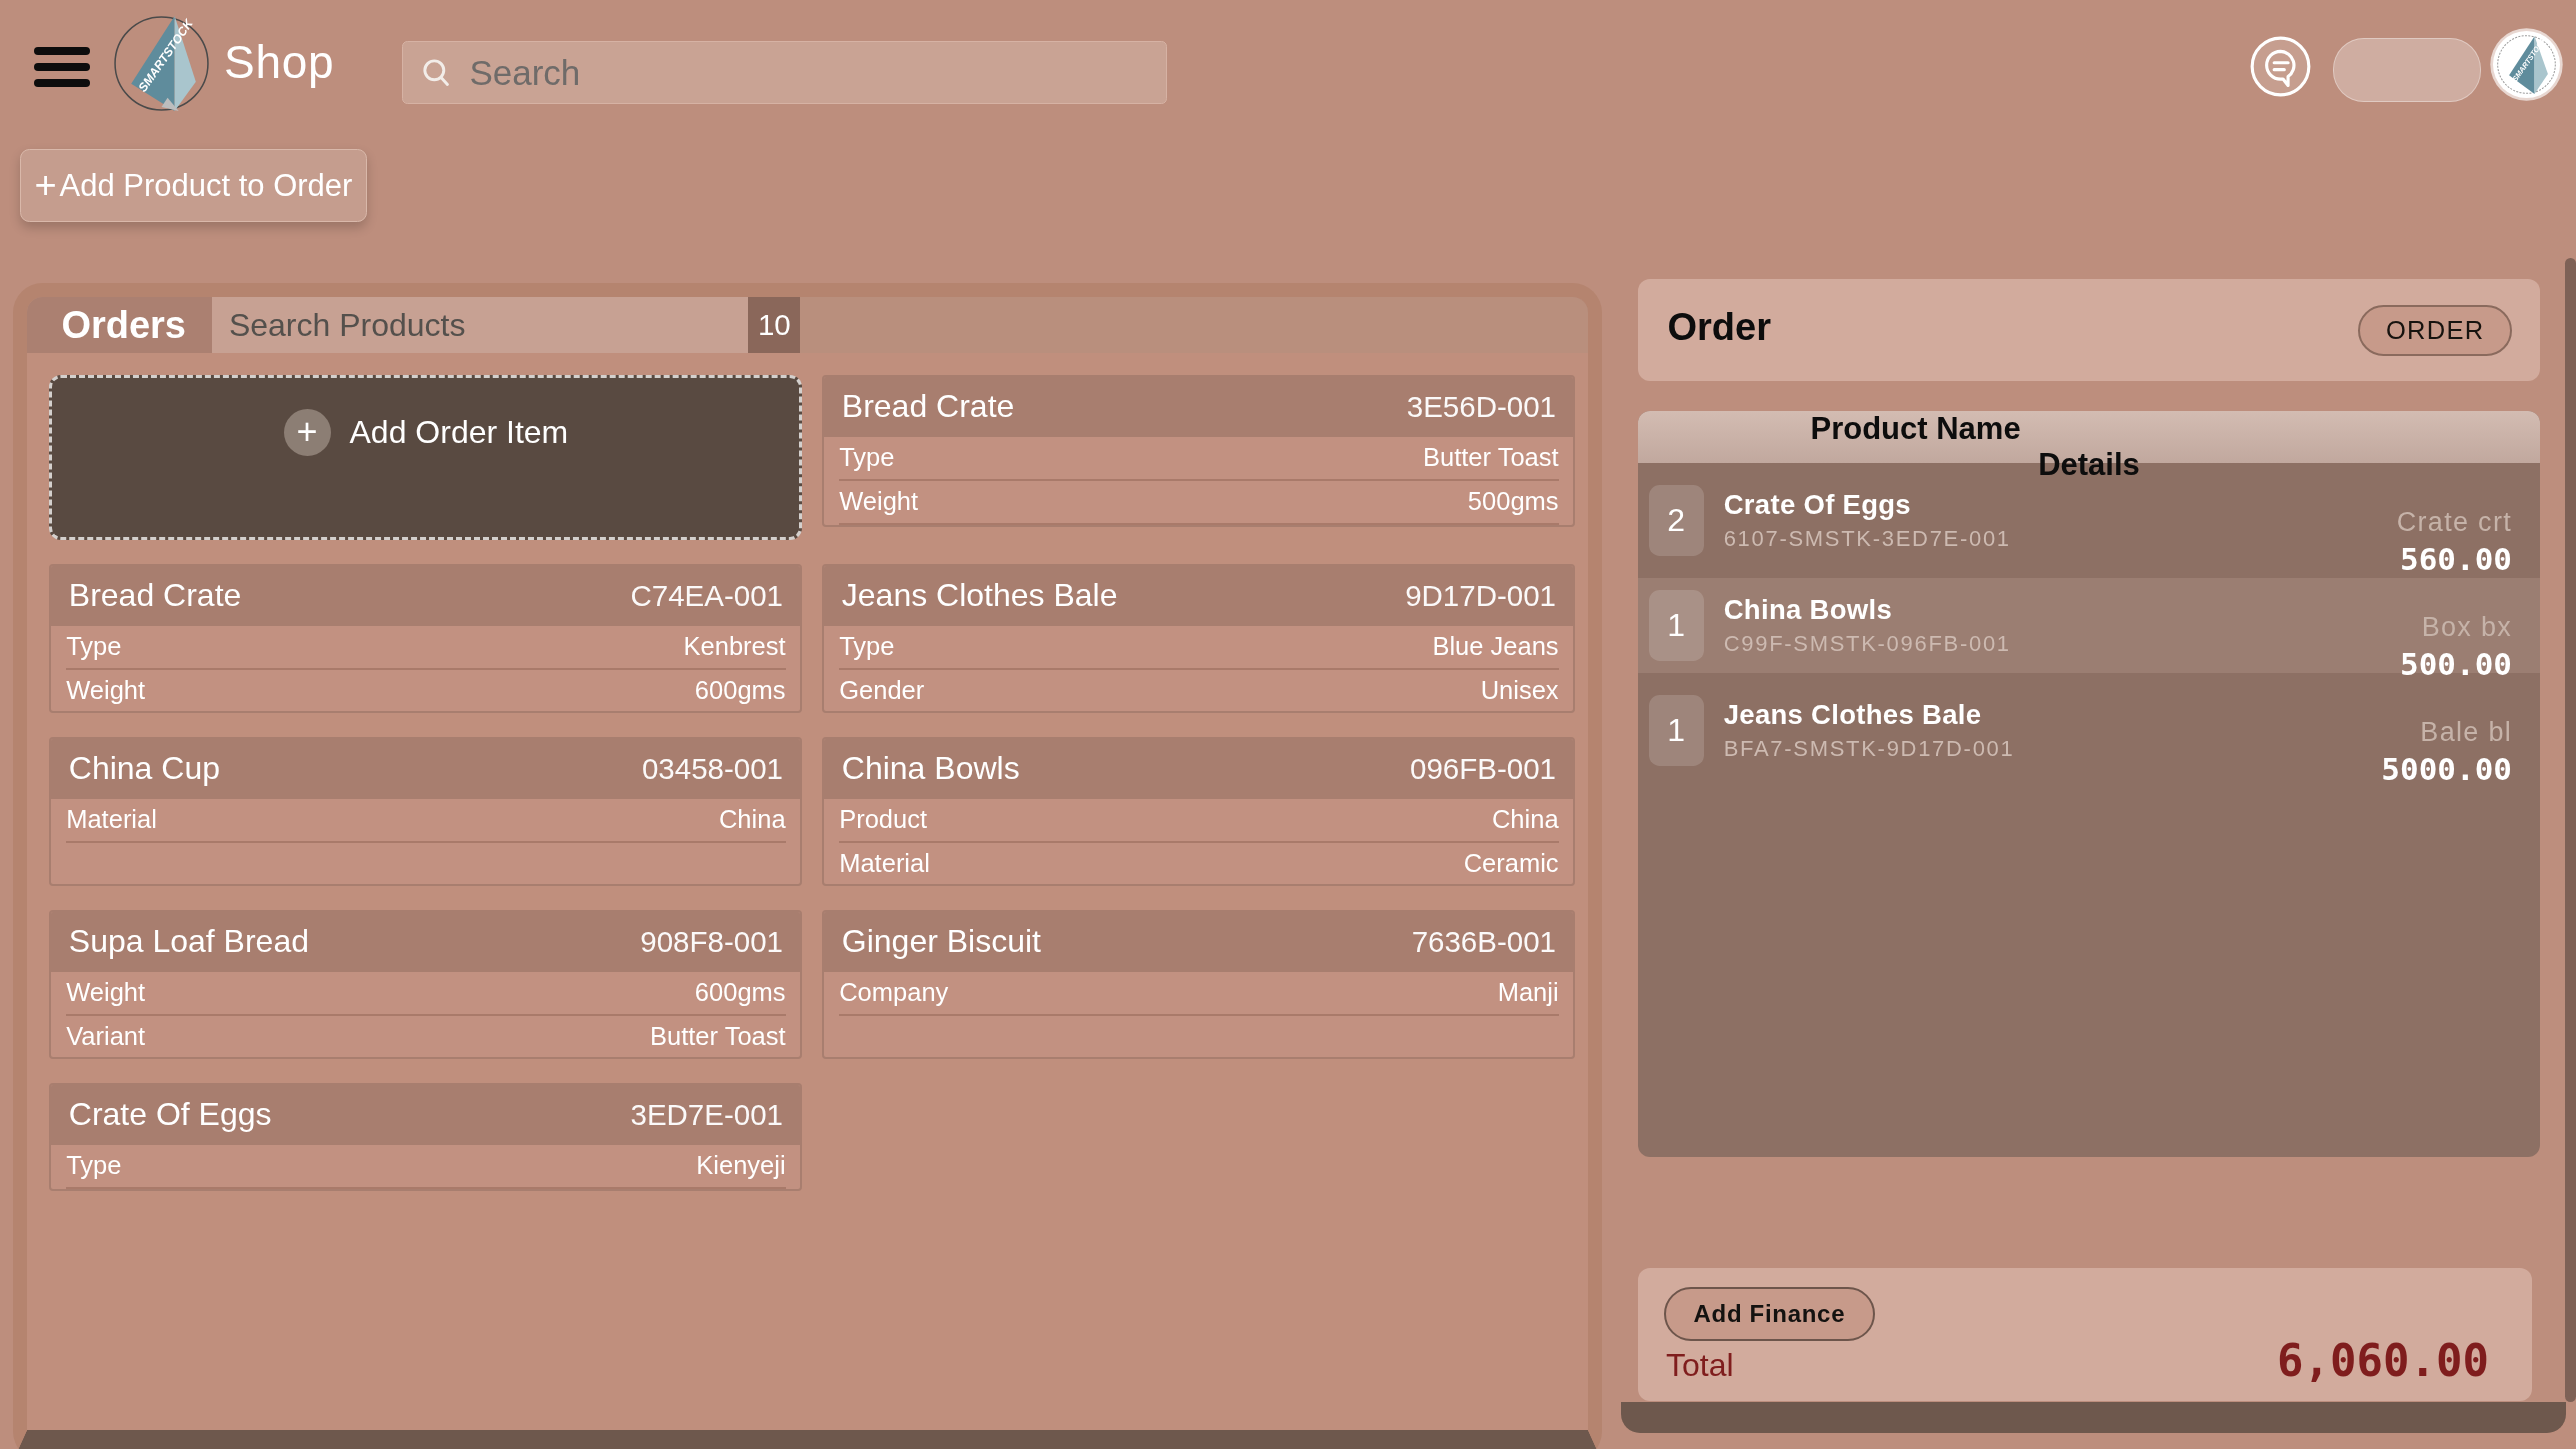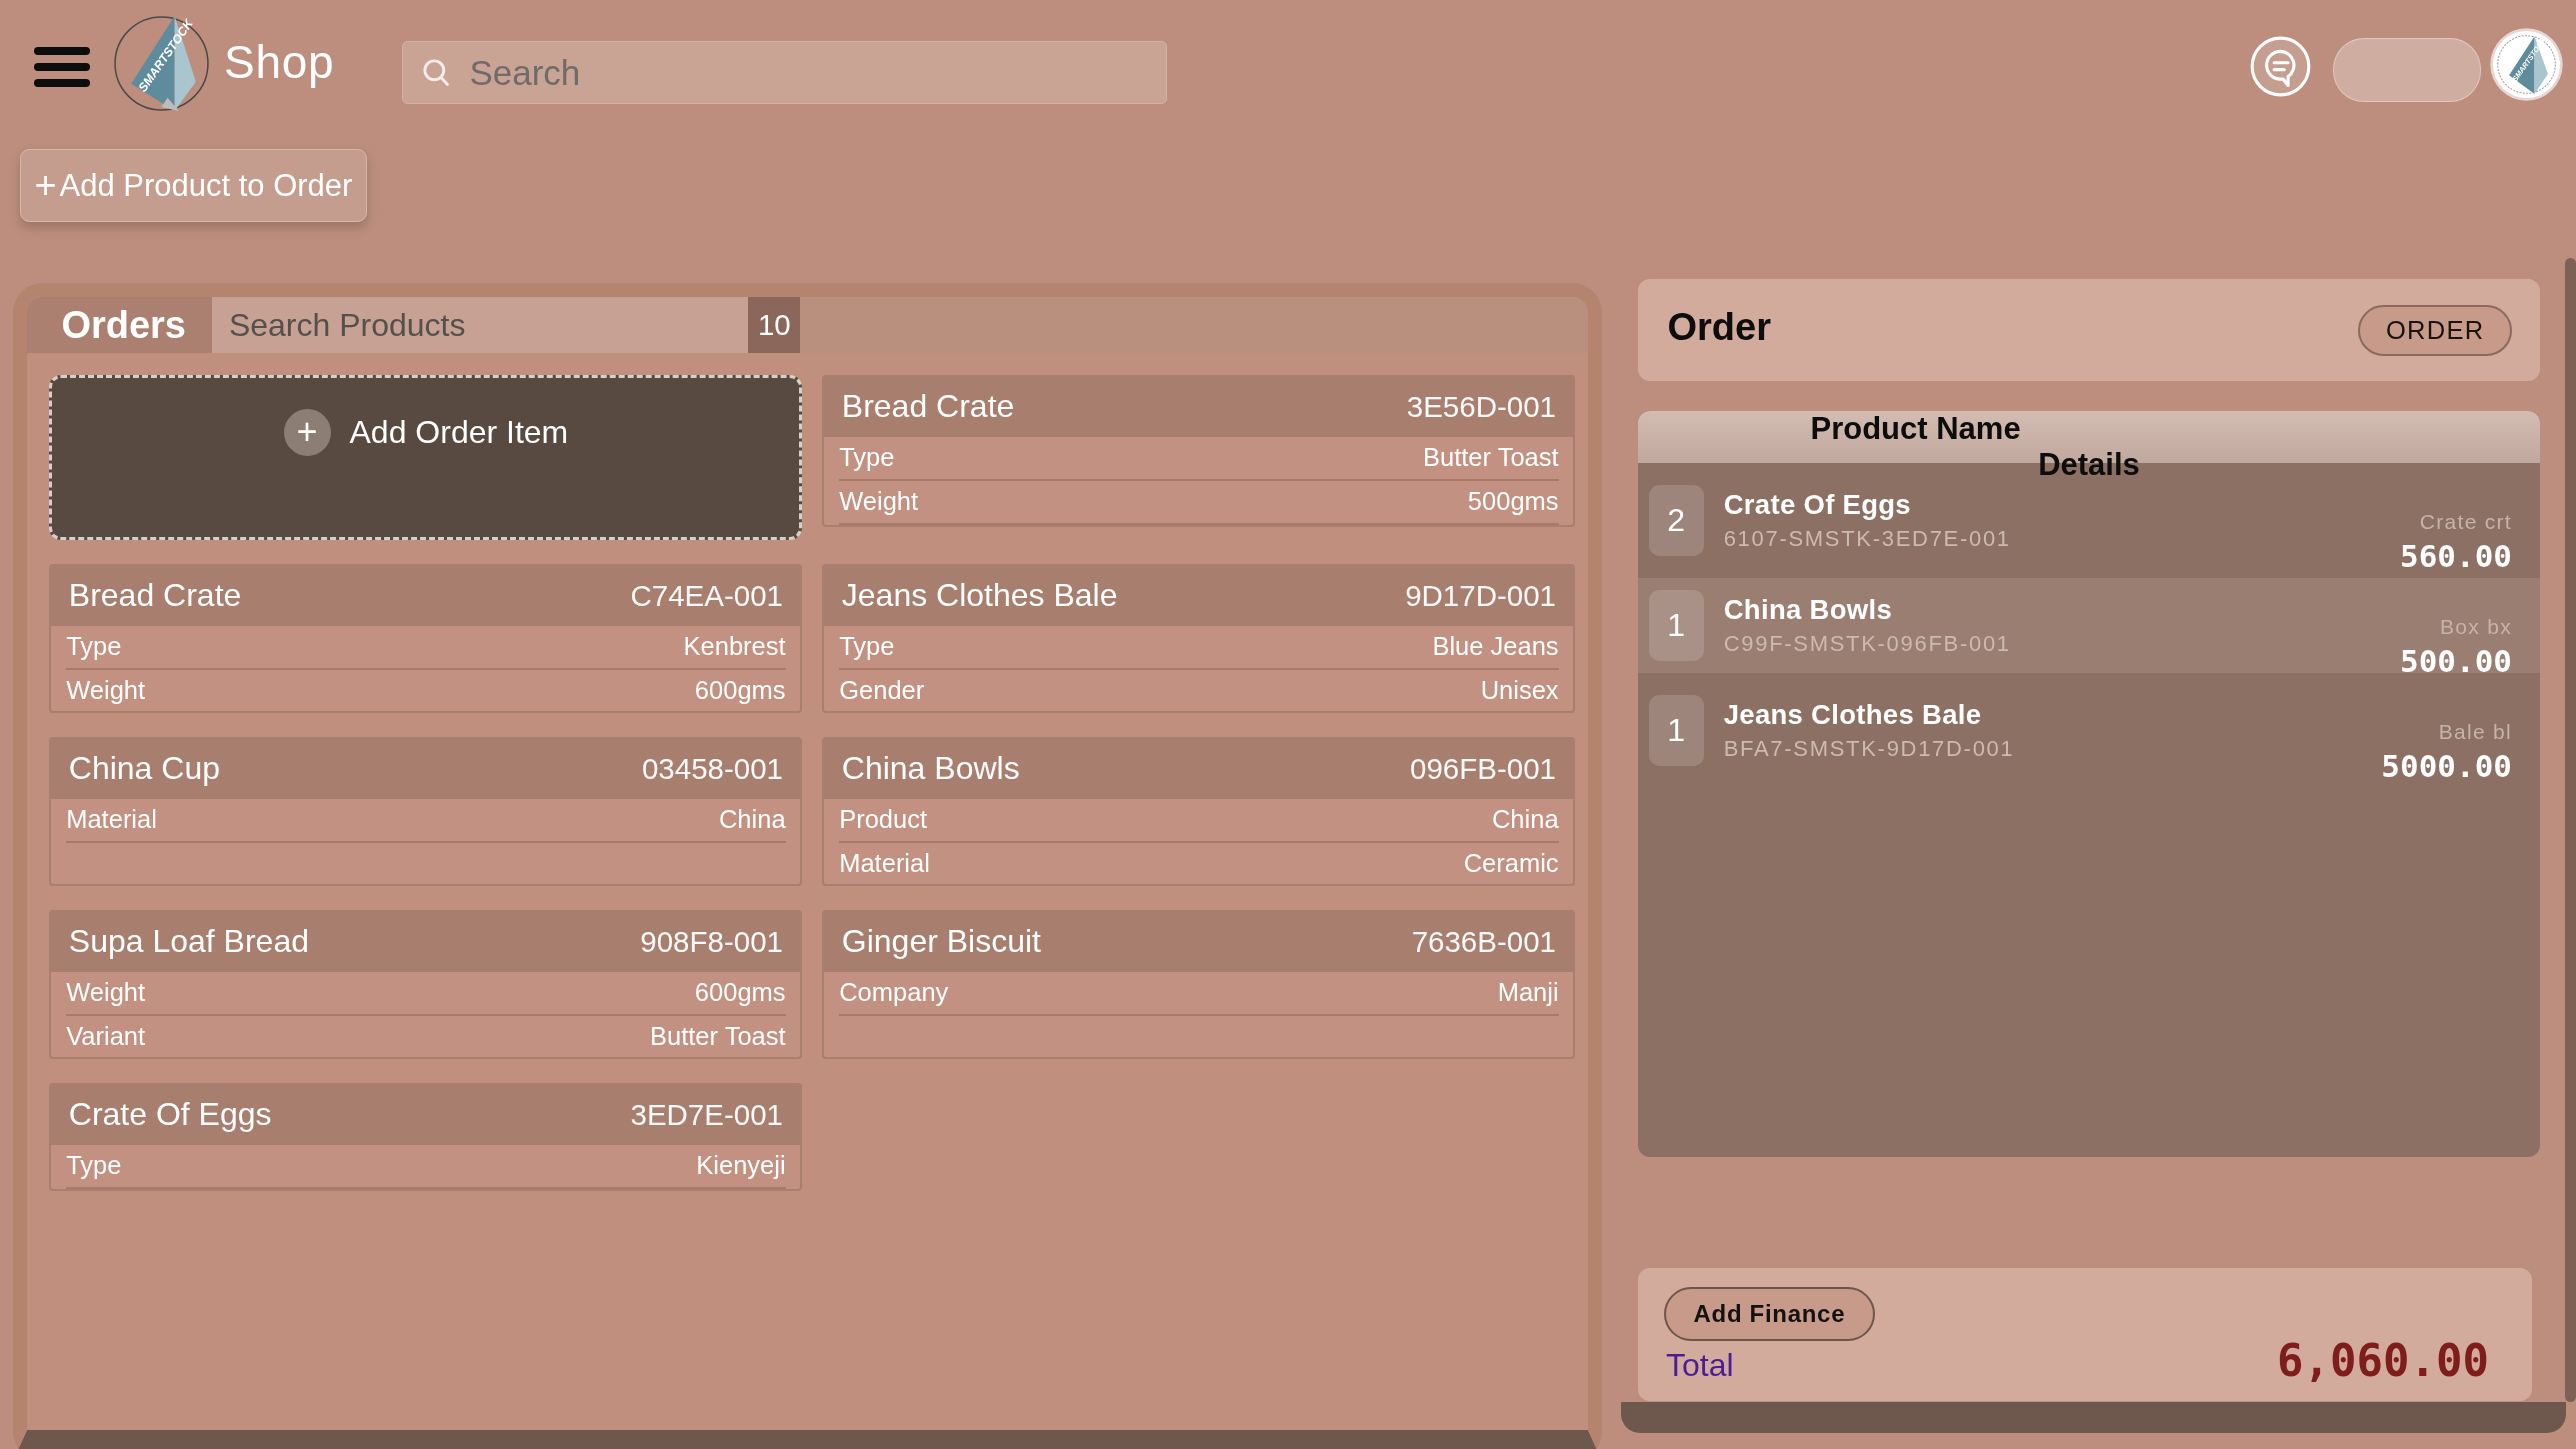--- a/index.html
+++ b/index.html
@@ -83,30 +83,30 @@
   .col-details{flex:1;}
   .orow{height:95px;margin:10px 0 0 0;display:flex;align-items:center;
     padding:0 28px 0 10.7px;cursor:pointer;}
   .orow.alt{background:#9b7e72;}
   .qty{width:55px;height:71px;border-radius:10.7px;background:rgba(255,255,255,.15);
     color:#fff;font-size:32px;font-weight:300;display:flex;align-items:center;justify-content:center;}
   .oinfo{margin-left:20px;}
   .oname{font-size:27.5px;font-weight:700;color:#ffffff;letter-spacing:0.3px;}
   .osku{font-size:22px;color:#cdbab1;letter-spacing:1.7px;margin-top:4.7px;}
   .oright{margin-left:auto;text-align:right;}
-  .ounit{font-size:21px;color:#c6b3a9;letter-spacing:1.3px;margin-top:43px;}
+  .ounit{font-size:27px;color:#c6b3a9;letter-spacing:1.3px;margin-top:43px;}
   .oprice{font-family:"DejaVu Sans Mono",monospace;font-size:31px;font-weight:700;color:#fff;margin-top:3.4px;}
   .order-foot-card{position:absolute;left:1638px;top:1268px;width:894px;height:133px;
     background:#d2ab9d;border-radius:12px;}
   .add-finance-btn{position:absolute;left:25.5px;top:19px;height:54px;padding:0 28px;border-radius:27px;
     background:#c79a8a;border:2px solid #6d554b;color:#141210;font-size:24px;font-weight:700;
     letter-spacing:0.7px;display:flex;align-items:center;cursor:pointer;box-sizing:border-box;}
   .total-row{position:absolute;left:28px;right:43px;bottom:14.8px;
     display:flex;justify-content:space-between;align-items:baseline;}
-  .total-label{font-size:32px;color:#4c1d95;}
+  .total-label{font-size:32px;color:#7f1d1d;}
   .total-value{font-family:"DejaVu Sans Mono",monospace;font-size:44px;font-weight:700;color:#7f1d1d;}
 </style>
 </head>
 <body>
 
 <div>
   <div class="hamburger">
     <span></span>
       <span></span>
       <span></span>

